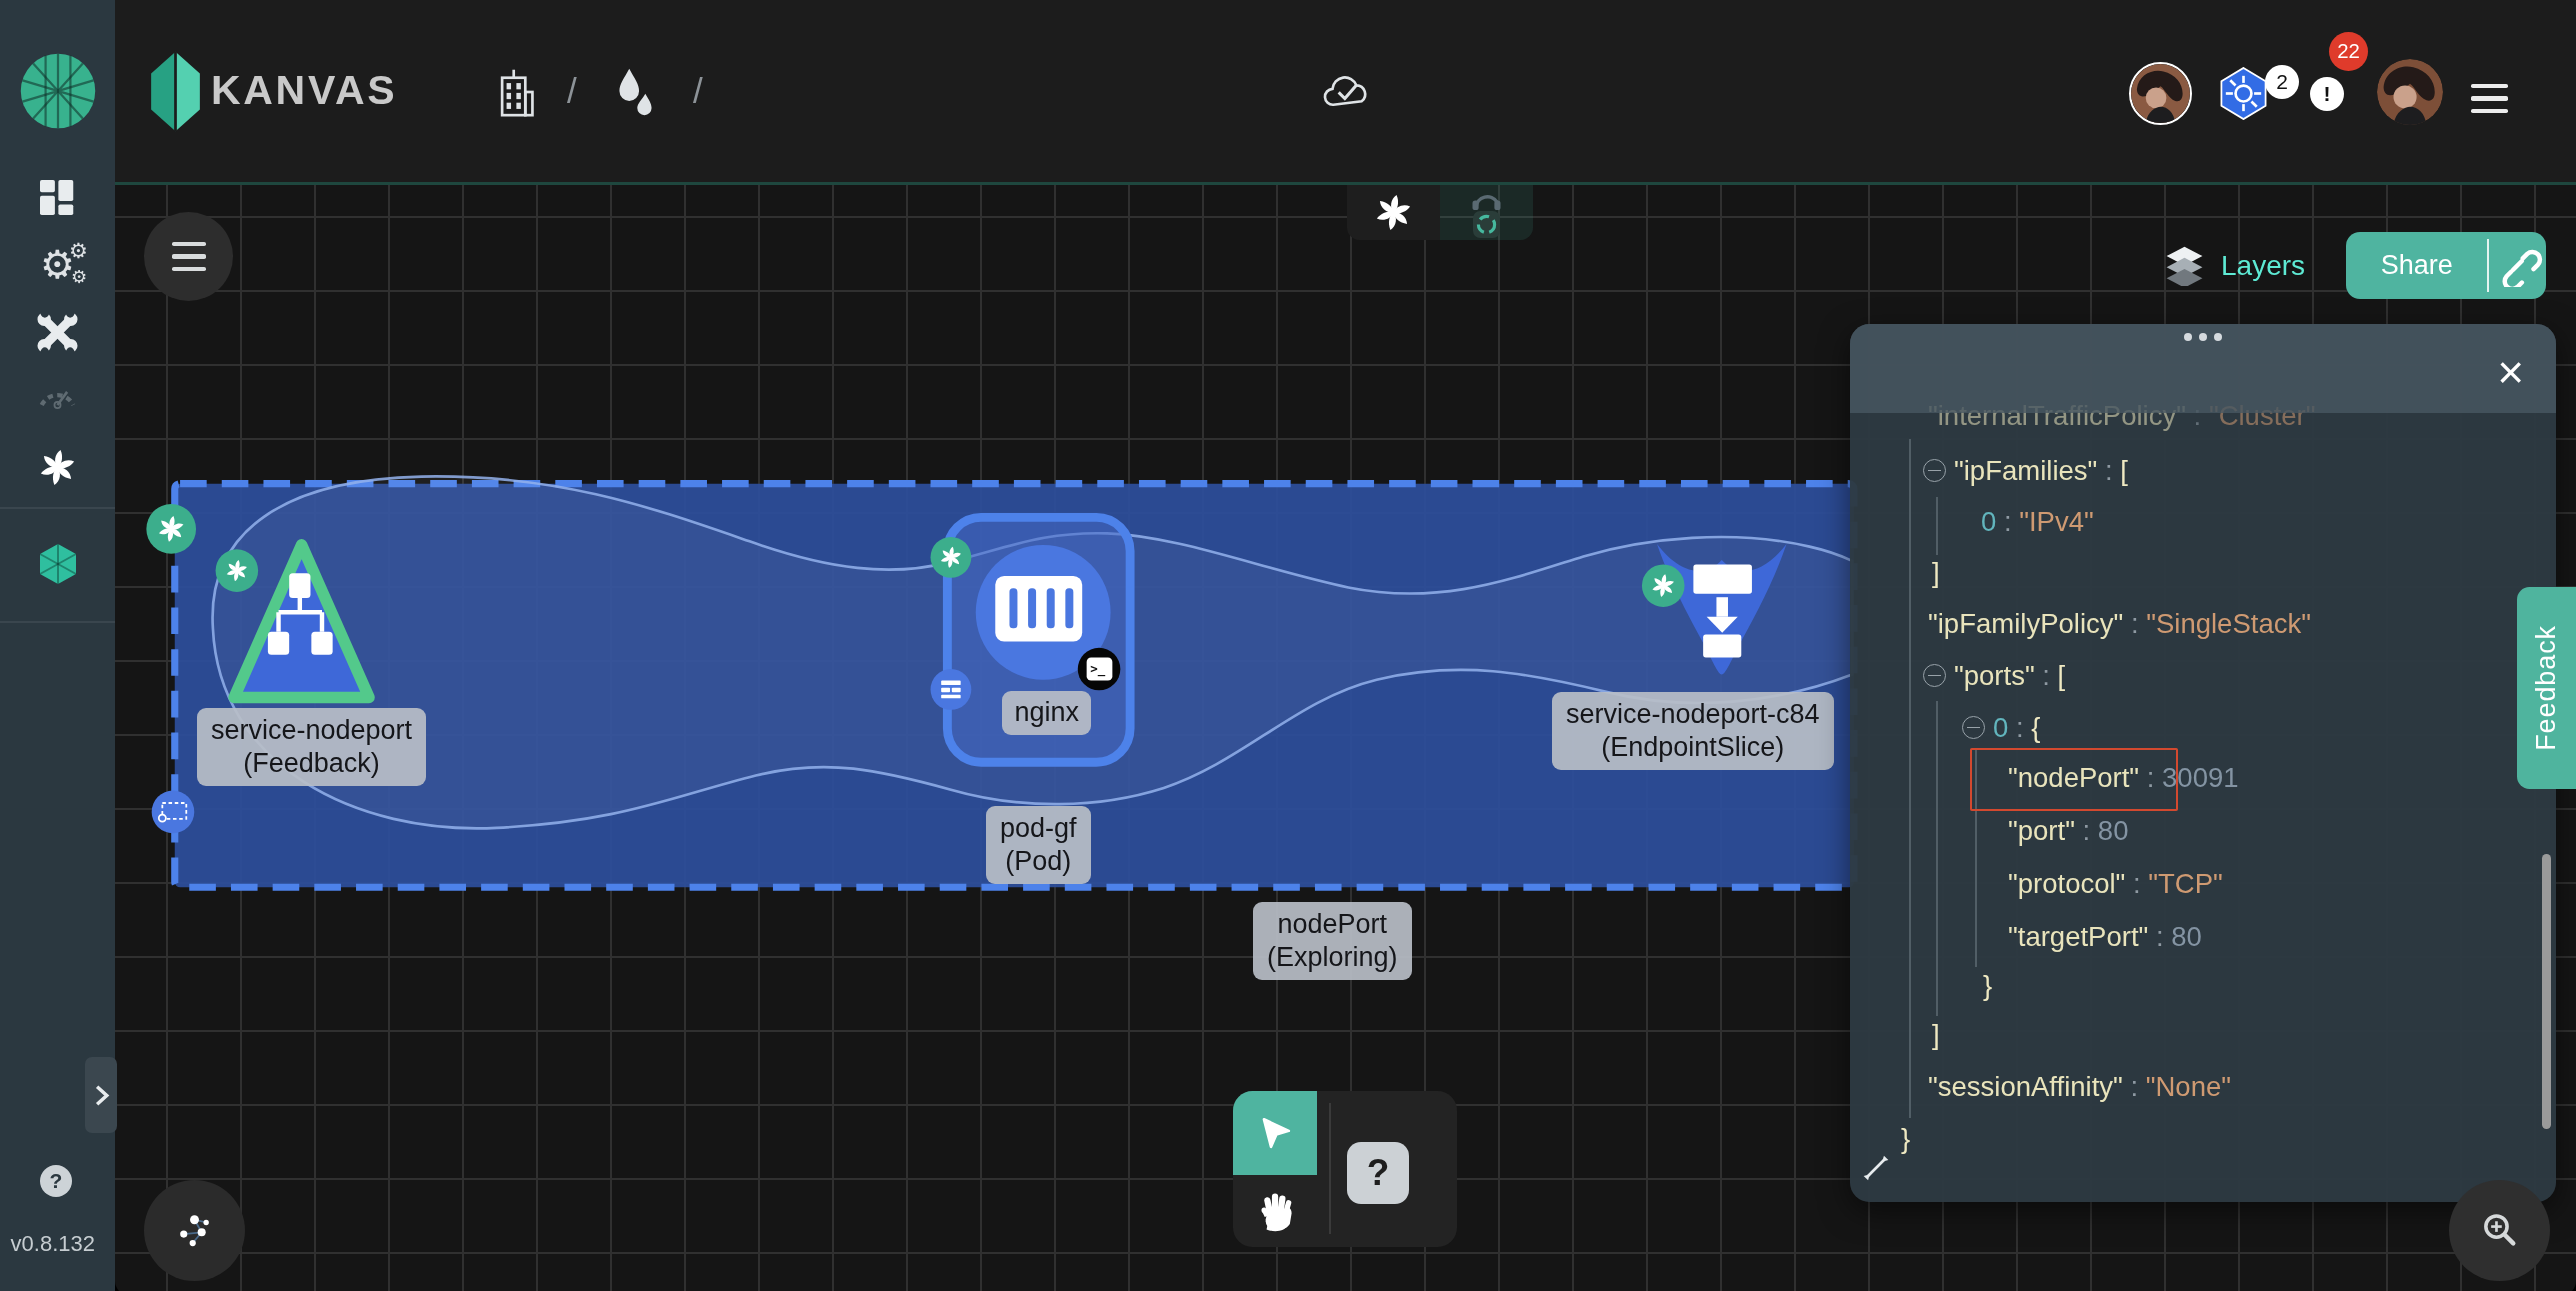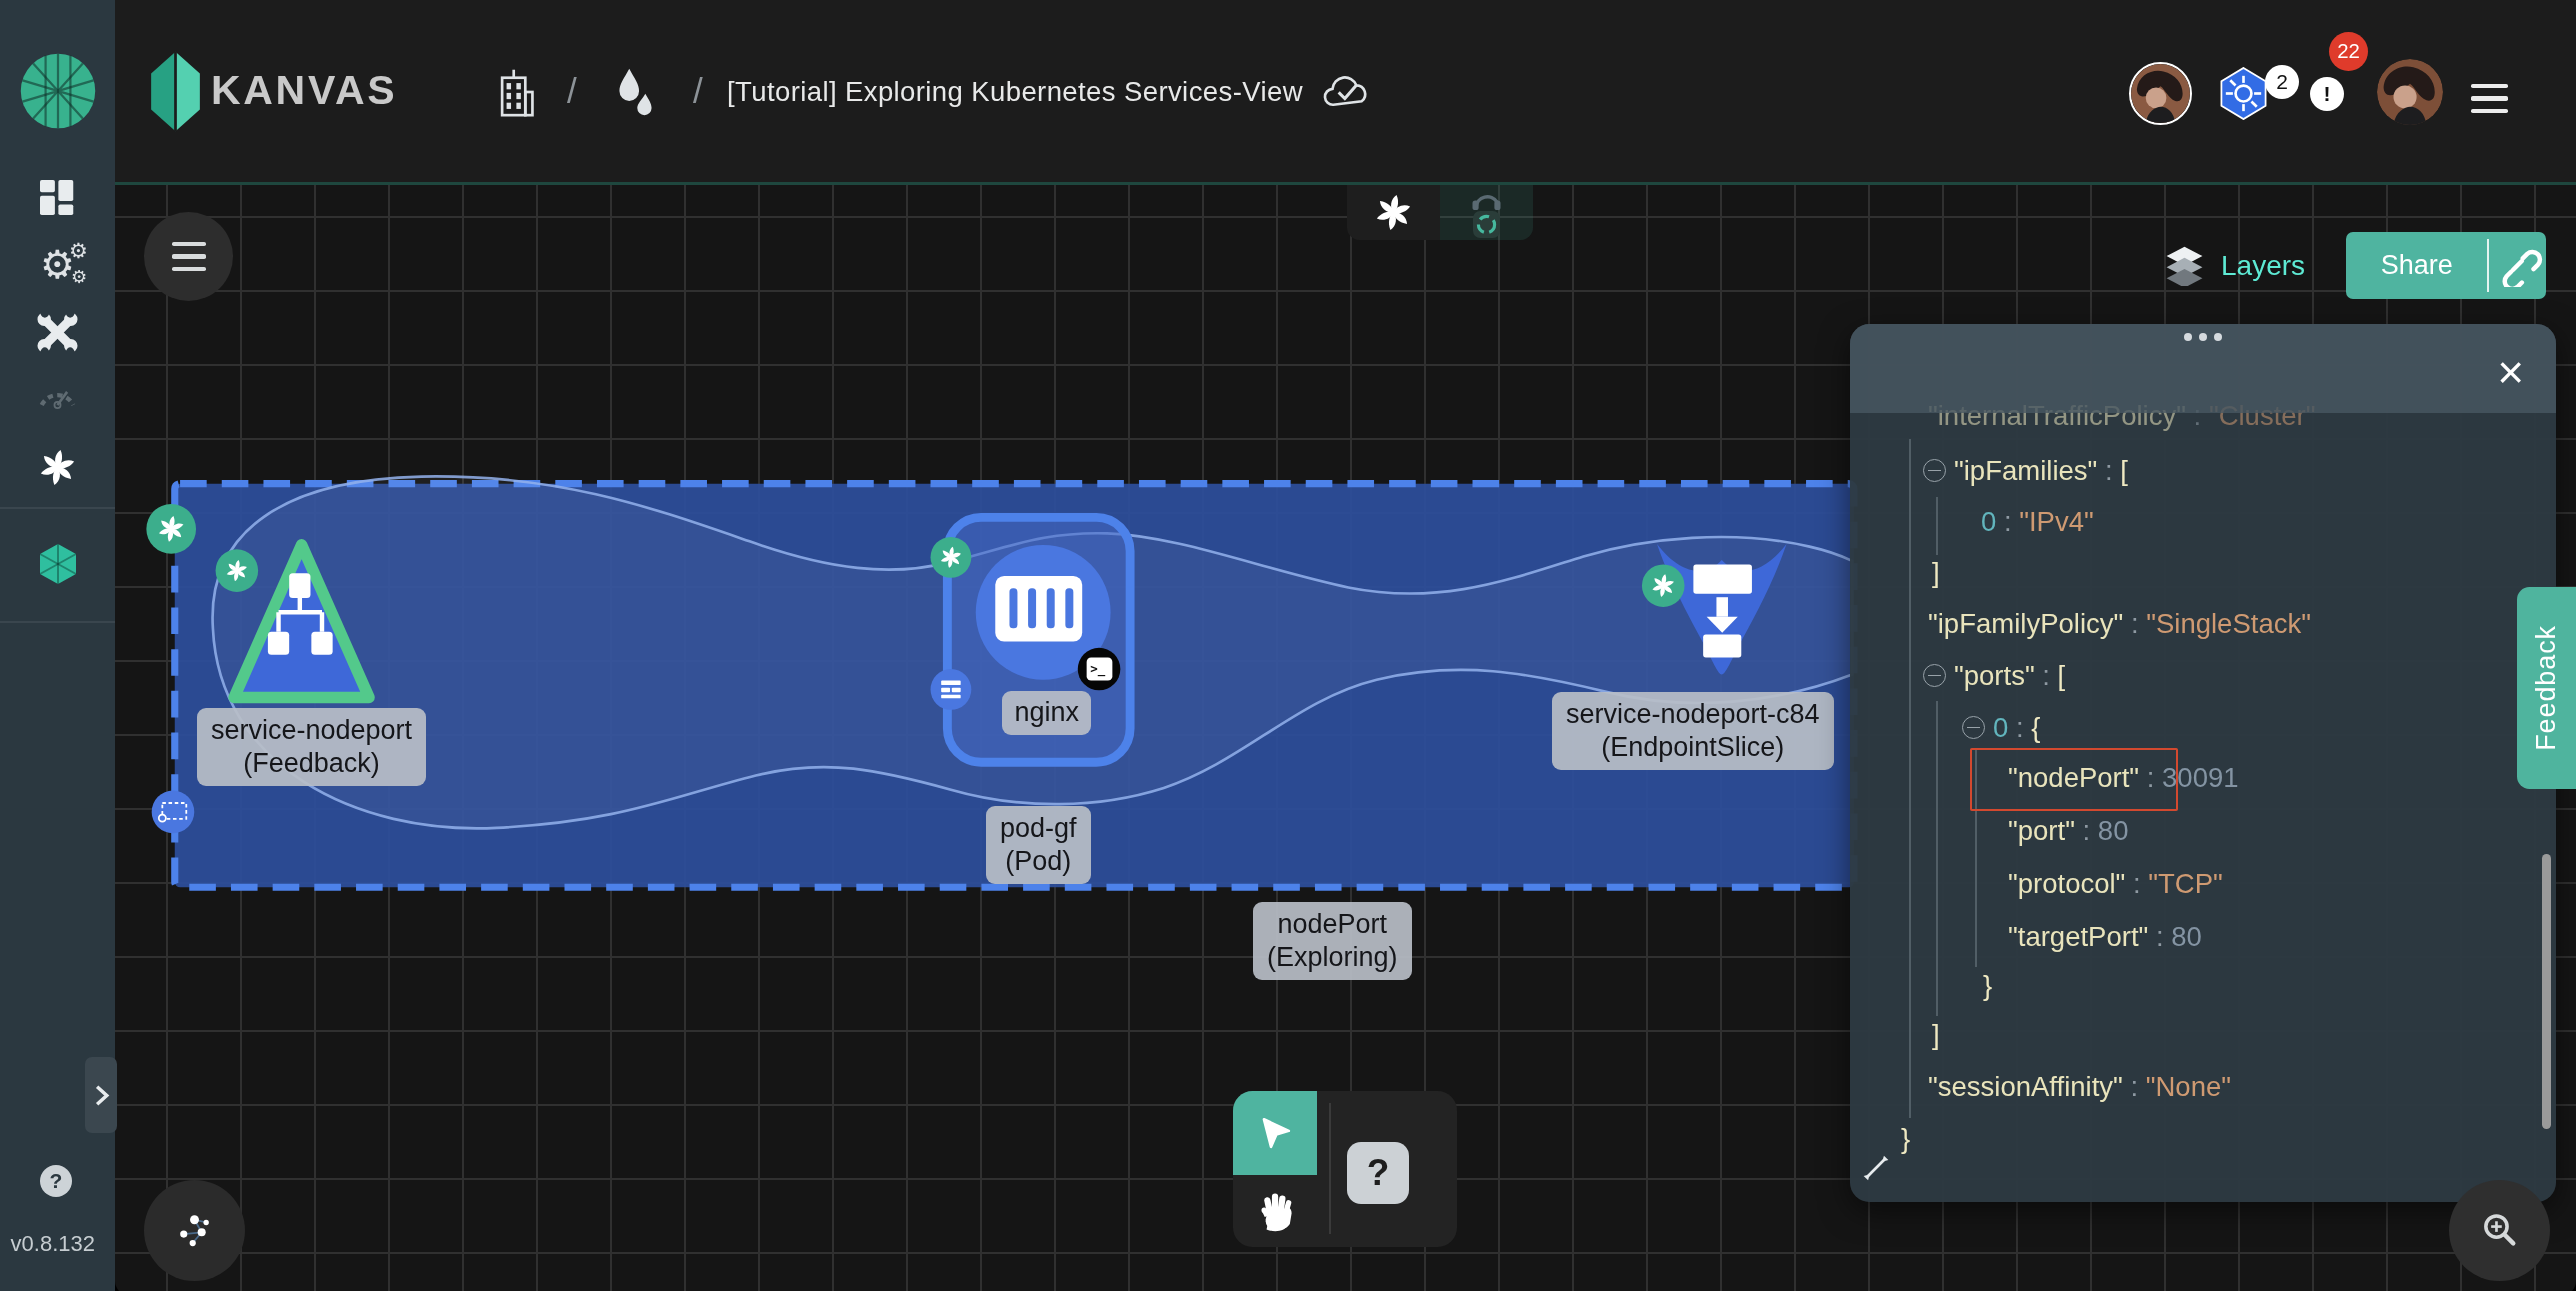--- a/index.html
+++ b/index.html
@@ -49,21 +49,21 @@
   .zoom-btn{left:2449px;top:1180px;width:101px;height:101px;background:#2f2f2f;z-index:7;}
 
   .dock{left:1347px;top:185px;width:186px;height:55px;display:flex;z-index:3;}
   .dock-cell-l{width:93px;height:55px;background:#1e1e1e;border-radius:0 0 0 12.4px;
                display:flex;align-items:center;justify-content:center;}
   .dock-cell-r{width:93px;height:55px;background:rgba(63,150,130,.16);border-radius:0 0 12.4px 0;
                display:flex;flex-direction:column;align-items:center;justify-content:center;}
 
   .layers-wrap{left:2164px;top:245px;display:flex;align-items:center;z-index:3;}
   .layers-label{margin-left:16px;color:#5eead4;font-size:28px;}
-  .share-btn{left:2346px;top:232px;width:200px;height:67px;background:#4fb4a0;border-radius:7px;
+  .share-btn{left:2346px;top:232px;width:200px;height:67px;background:#4fb4a0;border-radius:14px;
              display:flex;align-items:center;z-index:3;color:#fff;}
   .share-text{width:142px;text-align:center;font-size:27px;}
   .share-div{width:1.8px;height:53px;background:rgba(255,255,255,.85);}
 
   .toolbar{left:1233px;top:1091px;width:224px;height:156px;background:#232323;border-radius:19.5px;z-index:4;}
   .tool-select{left:0;top:0;width:84px;height:84px;background:#4fb4a0;border-radius:19.5px 0 0 0;
                display:flex;align-items:center;justify-content:center;}
   .tool-hand{left:0;top:84px;width:84px;height:72px;display:flex;align-items:center;justify-content:center;}
   .tool-divider{left:96px;top:12.4px;width:1.8px;height:131px;background:#3a3a3a;}
   .tool-help{left:114px;top:51px;width:62px;height:62px;background:#ccd1d5;border-radius:14px;
@@ -368,21 +368,20 @@
       <rect x="13" y="40" width="5" height="7"></rect>
         <rect x="24" y="40" width="5" height="7"></rect>
     </g>
   </svg>
   <span class="abs crumb-sep" style="left:452px;">/</span>
   <svg class="abs" style="left:499px;top:67px;" width="43" height="50" viewBox="0 0 48 56" fill="#dfe3e6">
     <path d="M17 2 C23 13 28 19 28 27 A11 11 0 0 1 6 27 C6 19 11 13 17 2 Z"></path>
     <path d="M35 30 C39 37 42 41 42 46 A8 8 0 0 1 26 46 C26 41 31 37 35 30 Z"></path>
   </svg>
   <span class="abs crumb-sep" style="left:578px;">/</span>
-  <span class="abs crumb-title">[Tutorial] Exploring Kubernetes Services-View</span>
 
   <svg class="abs" style="left:1206px;top:71px;" width="53" height="41" viewBox="0 0 60 46">
     <path d="M14 38 a9 9 0 0 1 -1 -18 a14 14 0 0 1 27 -4 a10 10 0 0 1 6 18 L14 38 Z" fill="none" stroke="#dfe3e6" stroke-width="3"></path>
     <polyline points="20,24 27,31 40,16" fill="none" stroke="#dfe3e6" stroke-width="3.5"></polyline>
   </svg>
 
   <svg class="abs avatar" style="left:2014px;top:62px;border:2.7px solid #fff;" width="59" height="59" viewBox="0 0 80 80">
     <circle cx="40" cy="40" r="40" fill="#8a5a42"></circle>
     <path d="M8 34 C10 14 30 6 44 10 C60 14 70 26 70 40 C70 48 66 52 60 50 C50 46 46 34 40 30 C32 36 24 44 16 44 C11 44 8 40 8 34 Z" fill="#241a18"></path>
     <circle cx="34" cy="46" r="14" fill="#caa18b"></circle>

